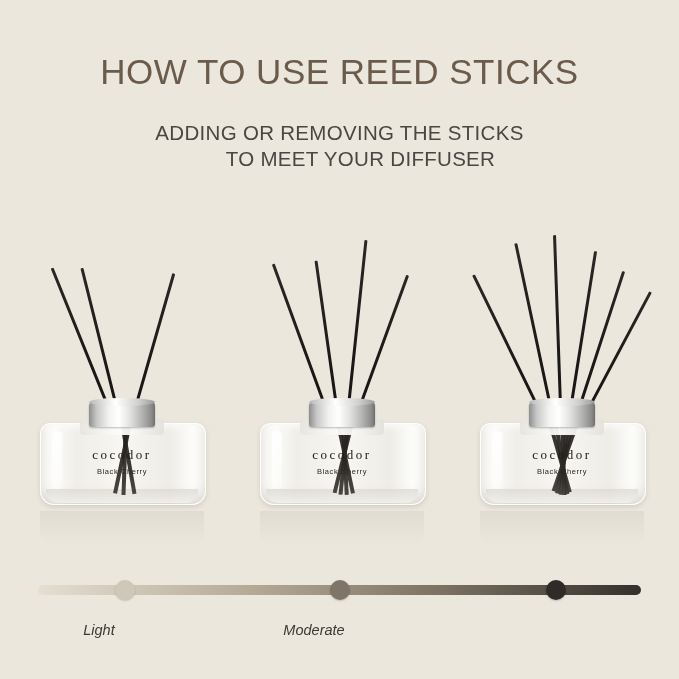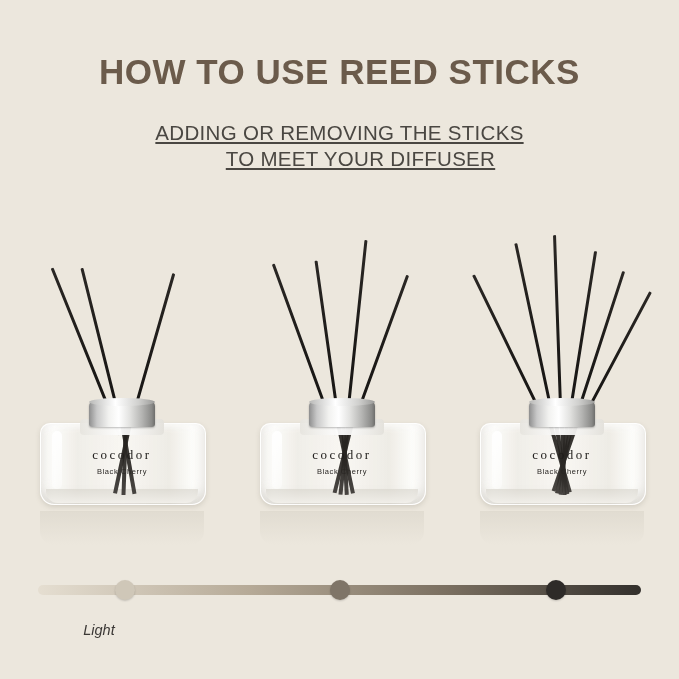--- a/index.html
+++ b/index.html
@@ -21,36 +21,35 @@
   }
 
   
   .title {
     position: absolute;
     top: 52px;
     left: 0;
     width: 679px;
     text-align: center;
     font-size: 35px;
-    font-weight: bold;
+    font-weight: normal;
     letter-spacing: 0.5px;
     color: #6b5b4b;
     font-family: "Liberation Sans", sans-serif;
   }
   .subtitle {
     position: absolute;
     top: 120px;
     left: 0;
     width: 679px;
     text-align: center;
     font-size: 20.5px;
     line-height: 26px;
     color: #4a4742;
     letter-spacing: 0.3px;
-    text-decoration: underline;
   }
   .subtitle .line2 { display: block; padding-left: 42px; }
 
   
   .diffusers {
     position: absolute;
     top: 205px;
     left: 0;
     width: 679px;
     height: 360px;
@@ -362,15 +361,16 @@
 
   <div class="scale">
     <div class="scale-track"></div>
     <div class="dot dot1"></div>
     <div class="dot dot2"></div>
     <div class="dot dot3"></div>
   </div>
 
   <div class="labels">
     <div class="label lab1">Light</div>
+    <div class="label lab2">Moderate</div>
   </div>
 
 </div>
 
 </body></html>

